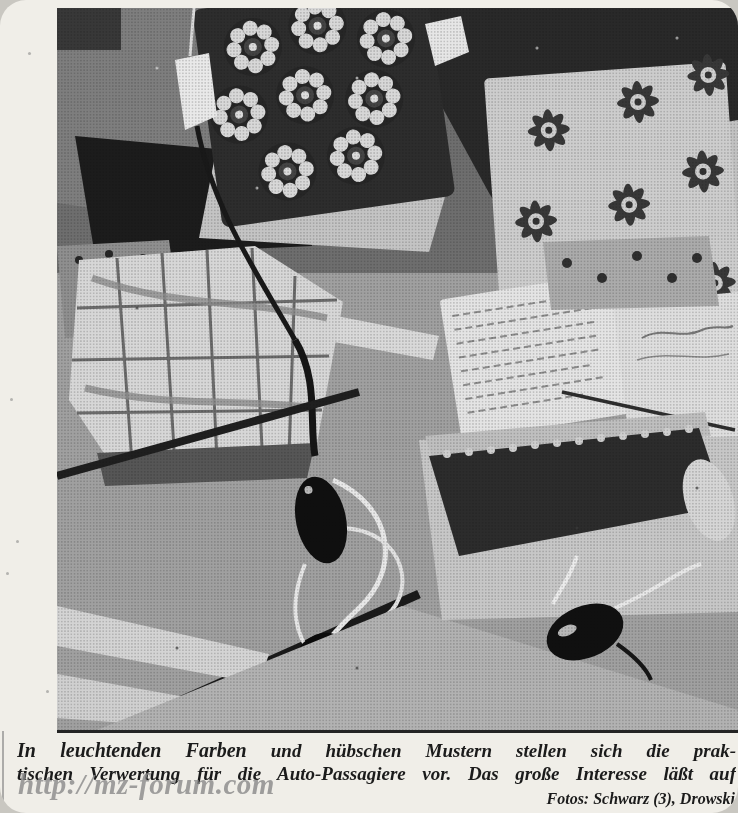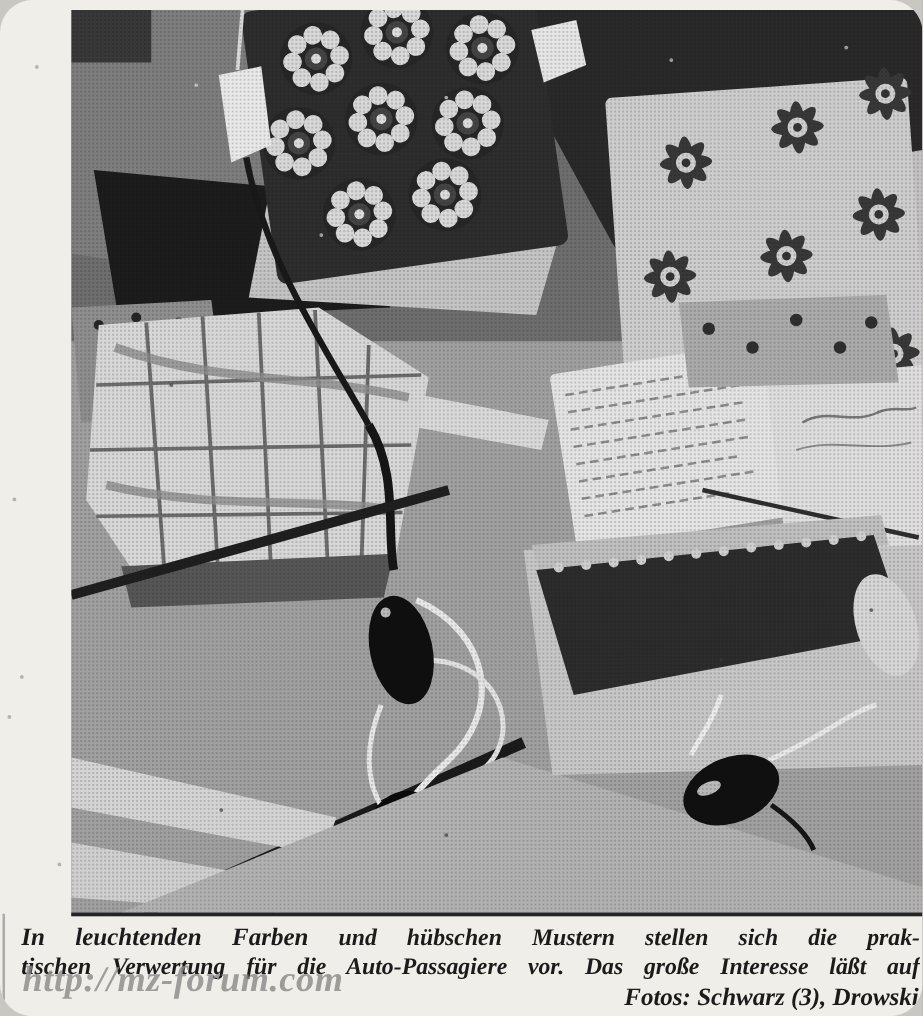--- a/index.html
+++ b/index.html
@@ -12,21 +12,21 @@
     background-image:radial-gradient(rgba(12,12,12,.6) .7px, transparent 1.05px);
     background-size:3.2px 3.2px;}
   .caption{position:absolute;left:17px;top:739px;width:719px;color:#1b1b1b;
            font-style:italic;font-weight:700;font-size:19px;line-height:23px;}
   .jline{text-align:justify;text-align-last:justify;height:23px;overflow:hidden;}
   .lead{font-size:20px;}
   .row3{position:relative;height:24px;margin-top:1px;}
   .l3{display:inline-block;height:14px;overflow:hidden;
       -webkit-mask-image:linear-gradient(to bottom,#000 8px,rgba(0,0,0,.45) 11px,transparent 14px);
       mask-image:linear-gradient(to bottom,#000 8px,rgba(0,0,0,.45) 11px,transparent 14px);}
-  .credit{position:absolute;right:1px;top:1px;font-size:20px;font-weight:700;font-style:italic;text-align:center;}
+  .credit{position:absolute;right:1px;top:1px;font-size:16px;font-weight:700;font-style:italic;text-align:center;}
   .watermark{position:absolute;left:18px;top:768px;font-style:italic;font-weight:600;
              font-size:29px;letter-spacing:.5px;opacity:.82;white-space:nowrap;}
   .left-rule{position:absolute;left:2px;top:731px;width:2px;height:82px;background:#8f8f8f;opacity:.7;}
   .speck{position:absolute;width:3px;height:3px;border-radius:50%;background:#787878;opacity:.5;}
 </style>
 </head>
 <body>
 
 <div class="page" style="background: rgb(240, 238, 232);">
 

